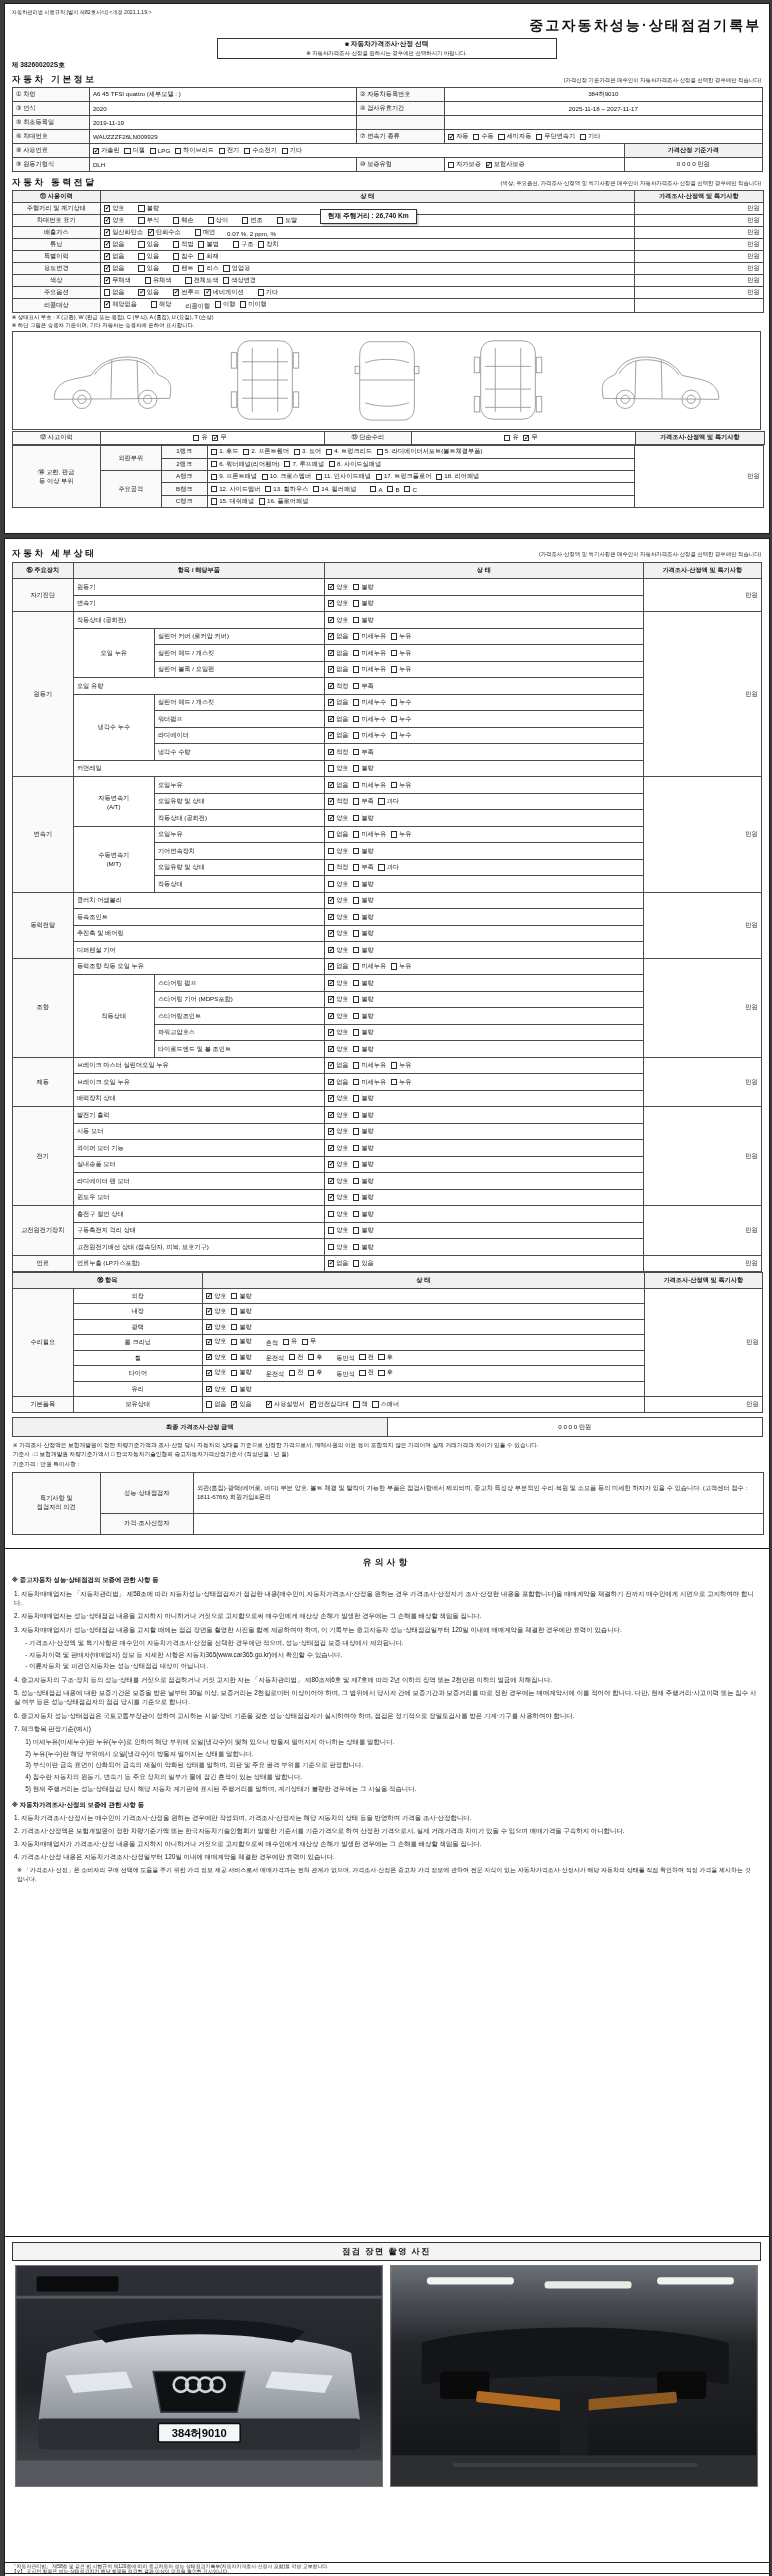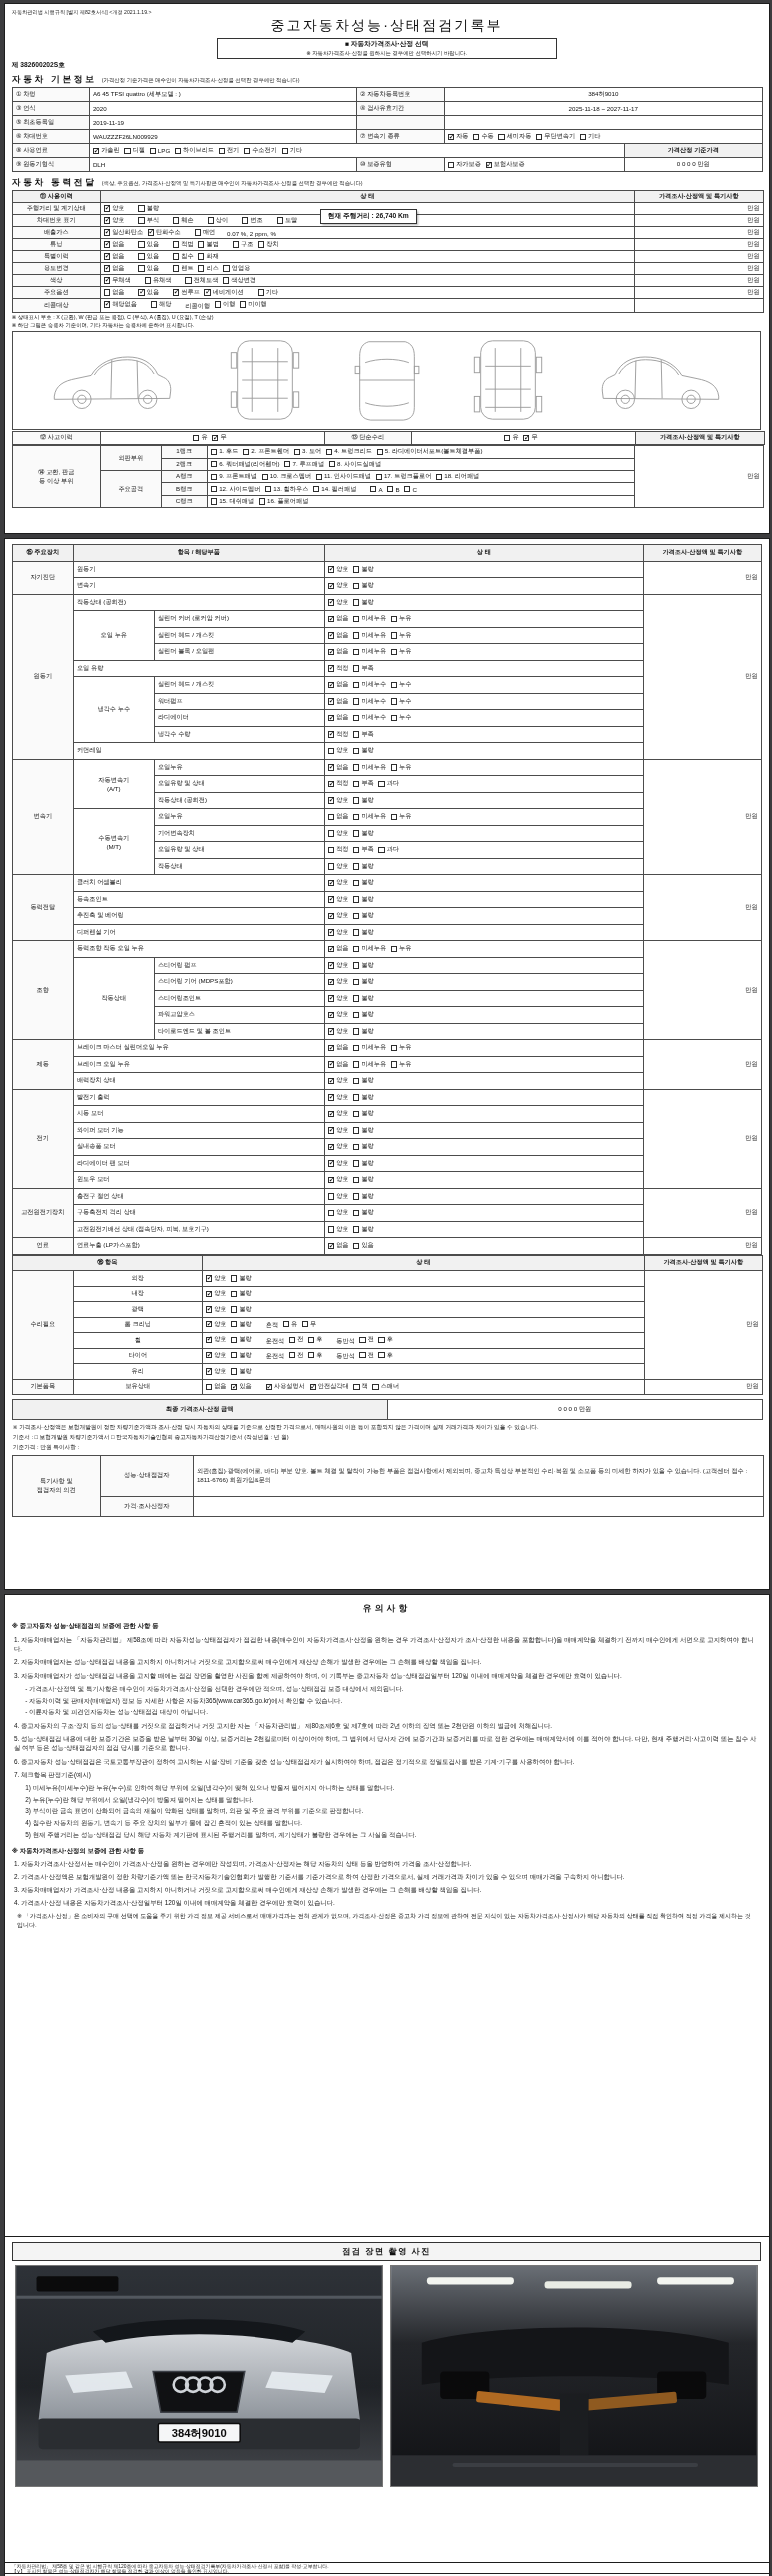--- a/index.html
+++ b/index.html
@@ -1,32 +1,32 @@
 <!DOCTYPE html>
 <html style="font-size:8.2px"><head>
 <meta charset="utf-8">
 <style>
   *{box-sizing:border-box;margin:0;padding:0}
   html,body{width:773px;height:2576px}
   body{position:relative;background:#3c3c3e;font-family:"Liberation Sans","DejaVu Sans",sans-serif;color:#111}
   .page{position:absolute;left:3.6px;width:766px;background:#fff;border:0.5px solid #1d1d1d;padding:5.2px 7.2px;overflow:hidden}
   #page1{top:3.1px;height:531px}
   #page2{top:538px;height:1052px}
-  #page3{top:1594px;height:730px}
+  #page3{top:1548px;height:730px}
   #page4{top:2236px;height:396px}
   #footer{position:absolute;top:2562px;left:3.6px;width:766px;height:12.4px;background:#fff;border:0.5px solid #1d1d1d;padding:0.5px 7.2px;font-size:4.9px;line-height:1.15;color:#222}
 
   .lawref{font-size:5.2px;color:#222}
-  .title{text-align:center;font-size:14px;font-weight:normal;letter-spacing:2.1px;margin-top:1px}
+  .title{text-align:right;font-size:14px;font-weight:bold;letter-spacing:2.1px;margin-top:1px}
   .selbox{width:340px;margin:2.6px auto 1.5px;border:0.5px solid #333;padding:1.5px 5.2px;text-align:center}
   .selbox-t{font-size:6.7px;font-weight:bold}
   .selbox-n{font-size:5.4px;margin-top:0.5px;color:#222}
   .docno{font-size:6.7px;font-weight:bold;margin:1.5px 0 1px}
 
-  .sech{display:flex;justify-content:flex-start;align-items:baseline;gap:5.2px;margin:4.1px 0 1.5px}
+  .sech{display:flex;justify-content:space-between;align-items:baseline;gap:5.2px;margin:4.1px 0 1.5px}
   .sech-t{font-weight:bold;font-size:8.8px;letter-spacing:2.6px}
   .sech-n{font-size:5.4px;color:#222}
 
   table.t{width:100%;border-collapse:collapse;table-layout:fixed}
   table.t td{border:0.5px solid #4c4c4c;font-size:6.2px;padding:1px 3.1px;vertical-align:middle;overflow:hidden}
   td.hd{background:#f1f1f1;text-align:center;font-weight:bold}
   td.lb{background:#fafafa}
   td.ctr{text-align:center}
   td.pr{text-align:right;color:#222}
   td.big{font-size:7.7px;height:19.6px}
@@ -321,20 +321,24 @@
         </tr>
         <tr>
           <td class="lb ctr">C랭크</td>
           <td><span class="opt"><span class="cb"></span>15. 대쉬패널</span><span class="opt"><span class="cb"></span>16. 플로어패널</span></td>
         </tr>
       </tbody>
     </table>
 </div>
 
 <div class="page" id="page2">
+  <div class="sech">
+    <span class="sech-t">자동차 세부상태</span>
+    <span class="sech-n">(가격조사·산정액 및 특기사항은 매수인이 자동차가격조사·산정을 선택한 경우에만 적습니다)</span>
+  </div>
   <table class="t" id="tb-detail">
     <colgroup>
         <col style="width:61px">
         <col style="width:81px">
         <col style="width:170px">
         <col style="width:319px">
         <col style="width:118px">
       </colgroup>
   <tbody>
         <tr>

